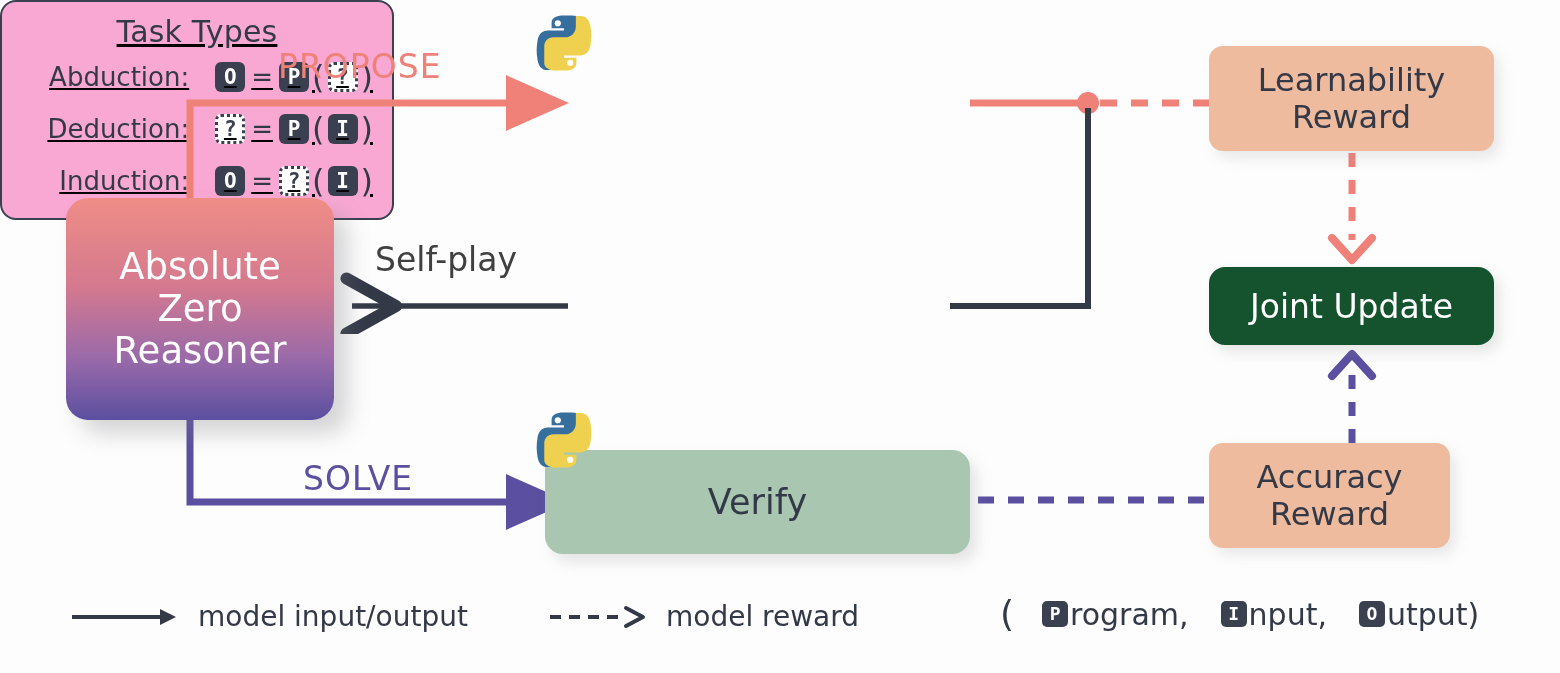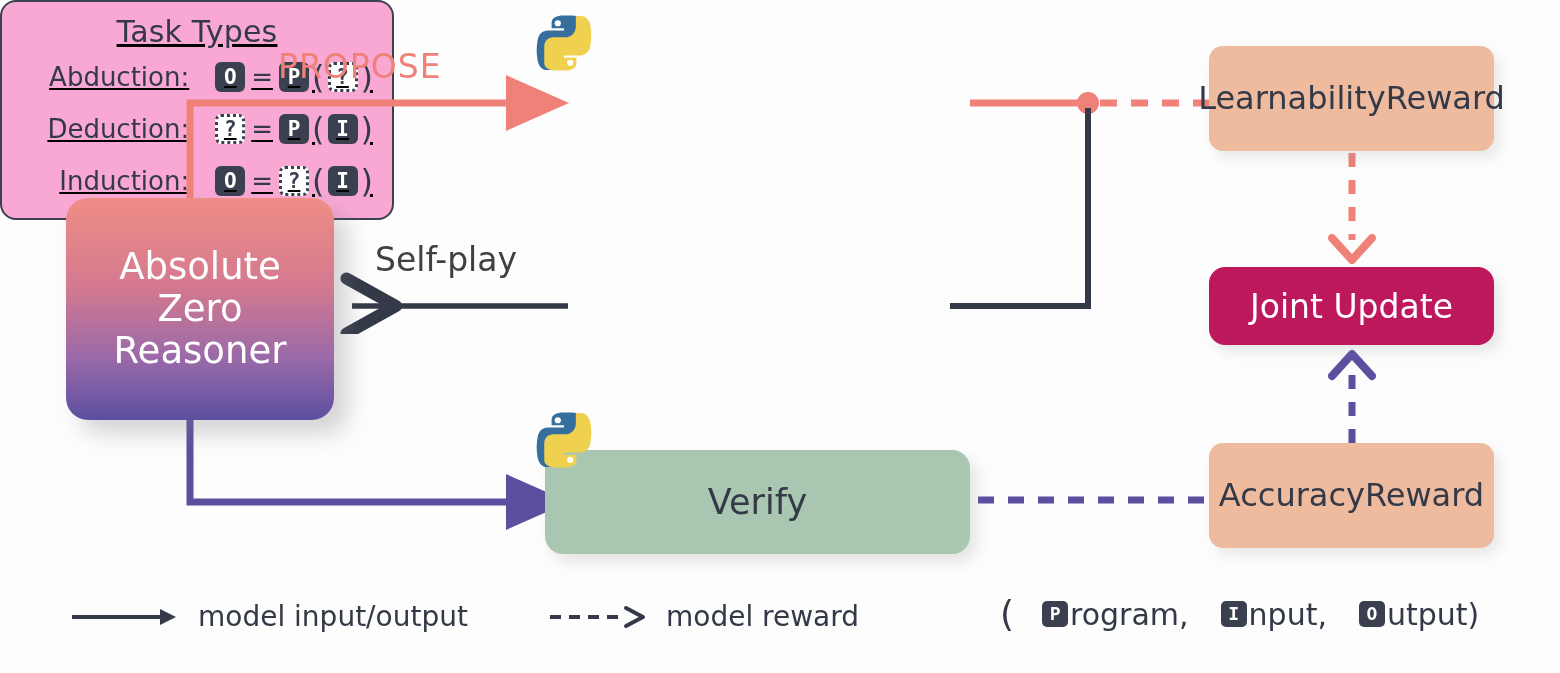--- a/index.html
+++ b/index.html
@@ -36,30 +36,30 @@
   #verify{left:545px;top:450px;width:425px;height:104px;}
 
   
   .pylogo{position:absolute;width:62px;height:62px;}
   #py1{left:533px;top:12px;}
   #py2{left:533px;top:409px;}
 
   
   .rewardbox{
     background:#eebb9e;border-radius:14px;color:#343948;
-    font-size:32px;line-height:1.15;flex-direction:row;
+    font-size:32px;line-height:1.15;flex-direction:column;
     box-shadow:6px 7px 13px rgba(150,150,155,.20);
   }
   #learnreward{left:1209px;top:46px;width:285px;height:105px;}
-  #accreward{left:1209px;top:443px;width:285px;height:105px;}
+  #accreward{left:1209px;top:443px;width:241px;height:105px;}
 
   
   #joint{
     left:1209px;top:267px;width:285px;height:78px;
-    background:#be185d;border-radius:16px;color:#ffffff;
+    background:#14532d;border-radius:16px;color:#ffffff;
     font-size:33px;
     box-shadow:6px 7px 13px rgba(150,150,155,.22);
   }
 
   
   #tasktypes{
     left:568px;top:196px;width:382px;height:208px;
     background:#f9a8d4;border:2.5px solid #3b4050;border-radius:16px;
     display:block;padding:4px;text-decoration:underline;
   }
@@ -243,20 +243,21 @@
         <span class="op">=</span>
         <span class="badge q">?</span>
         <span class="paren">(</span>
         <span class="badge">I</span>
         <span class="paren">)</span>
       </span>
     </div>
   </div>
 
   <div class="arrowlabel" id="propose-label">PROPOSE</div>
+  <div class="arrowlabel" id="solve-label">SOLVE</div>
   <div class="arrowlabel" id="selfplay-label">Self-play</div>
 
   <div id="legend">
 
     <div class="leg-item" id="leg1">
       <svg class="leg-svg" width="110" height="26" viewBox="0 0 110 26">
         <path d="M2,13 L92,13" stroke="#343948" stroke-width="4" fill="none"></path>
         <path d="M90,5 L106,13 L90,21 Z" fill="#343948"></path>
       </svg>
       <span class="leg-text">model input/output</span>

